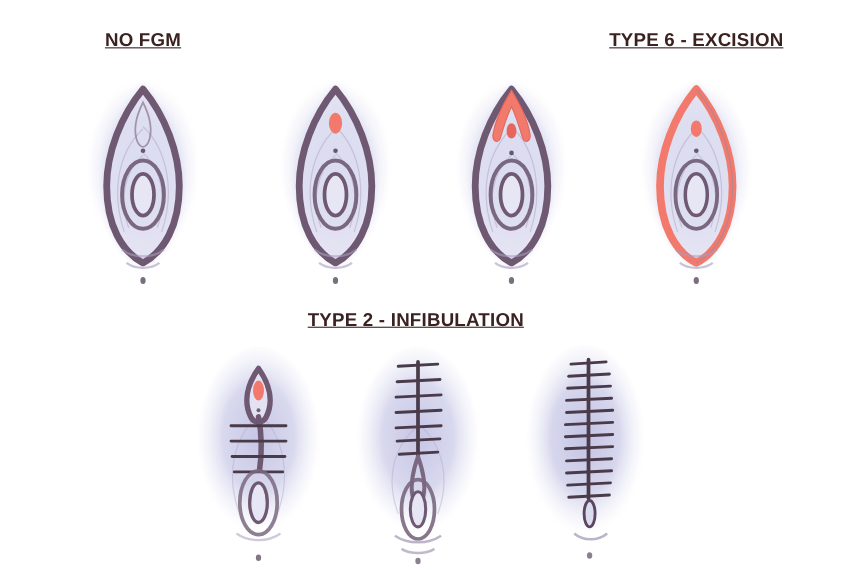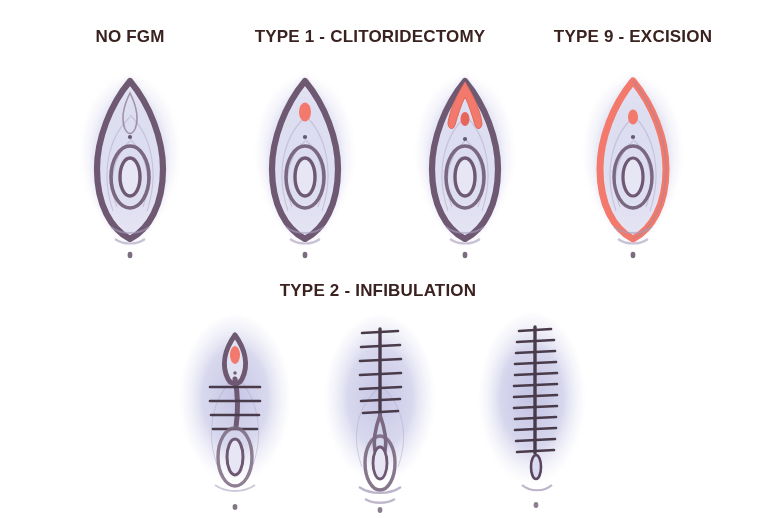--- a/index.html
+++ b/index.html
@@ -25,37 +25,37 @@
   .fig-label {
     position: absolute;
     font-family: "Liberation Sans", sans-serif;
     font-weight: bold;
     font-size: 17px;
     letter-spacing: 0.2px;
     color: #3a2220;
     white-space: nowrap;
     transform: translateX(-50%);
     text-align: right;
+    text-decoration: underline;
   }
 
   .figure {
     position: absolute;
     transform: translateX(-50%);
   }
 
   svg { display: block; overflow: visible; }
 </style>
 </head>
 <body style="background: rgb(255, 255, 255);">
 
 <div id="diagram-root">
 
   <div class="fig-label" style="left: 130px; top: 27px; color: rgb(58, 34, 32);">NO FGM</div>
-  <div class="fig-label" style="left: 370px; top: 27px; color: rgb(58, 34, 32);">TYPE 1 - CLITORIDECTOMY</div>
-  <div class="fig-label" style="left: 633px; top: 27px; color: rgb(58, 34, 32);">TYPE 9 - EXCISION</div>
+  <div class="fig-label" style="left: 633px; top: 27px; color: rgb(58, 34, 32);">TYPE 6 - EXCISION</div>
   <div class="fig-label" style="left: 378px; top: 281px; color: rgb(58, 34, 32);">TYPE 2 - INFIBULATION</div>
 
   <div class="figure" style="left: 130px; top: 55px;">
     <svg width="150" height="210" viewBox="0 0 150 210">
       <defs>
         <radialGradient id="halo1" cx="50%" cy="50%" r="50%">
           <stop offset="0%" stop-color="#c9c9e9" stop-opacity="0.95"></stop>
           <stop offset="55%" stop-color="#d2d2ec" stop-opacity="0.75"></stop>
           <stop offset="85%" stop-color="#e8e8f6" stop-opacity="0.28"></stop>
           <stop offset="100%" stop-color="#ffffff" stop-opacity="0"></stop>

